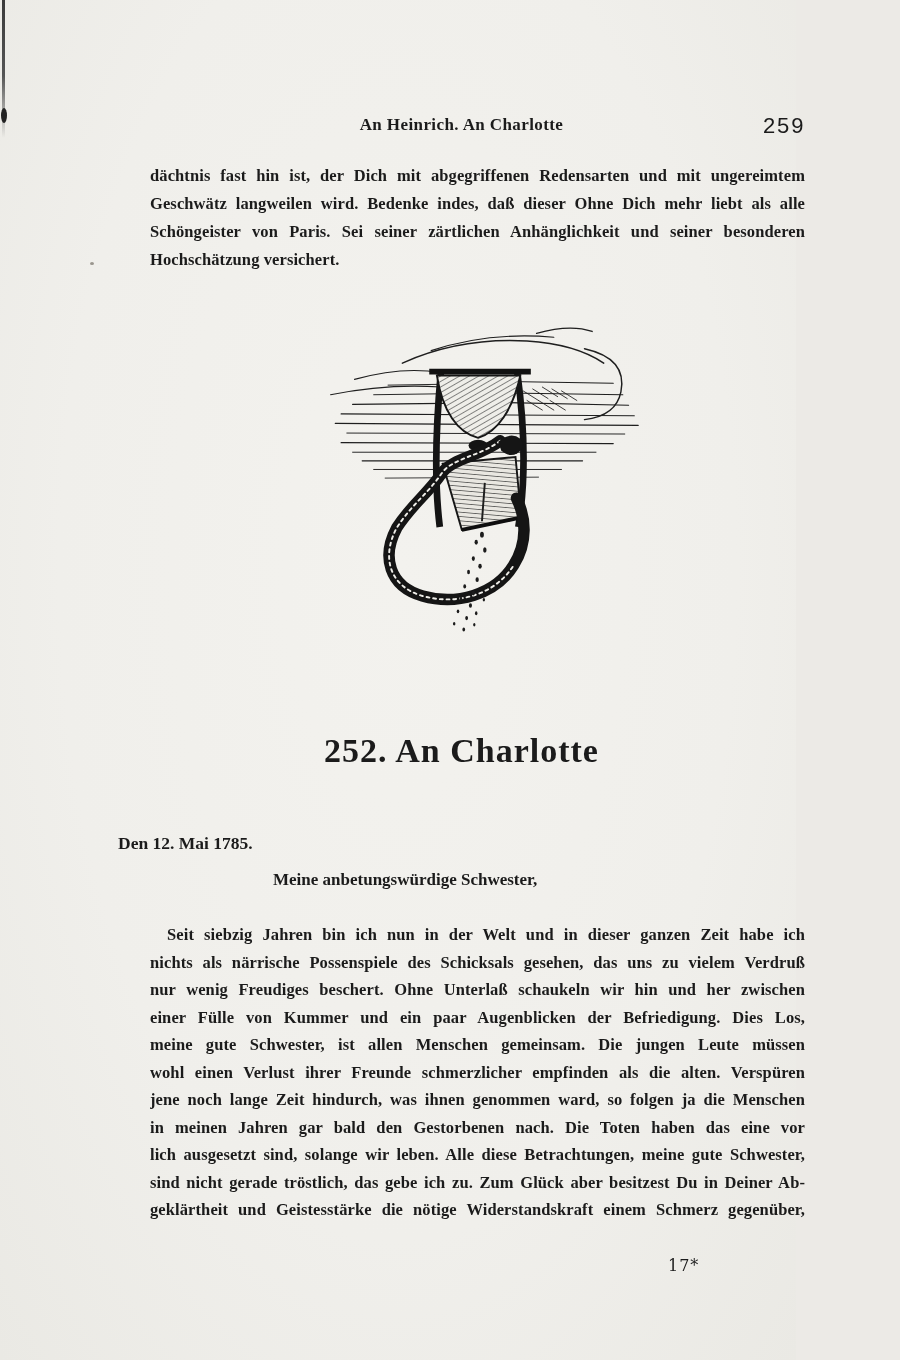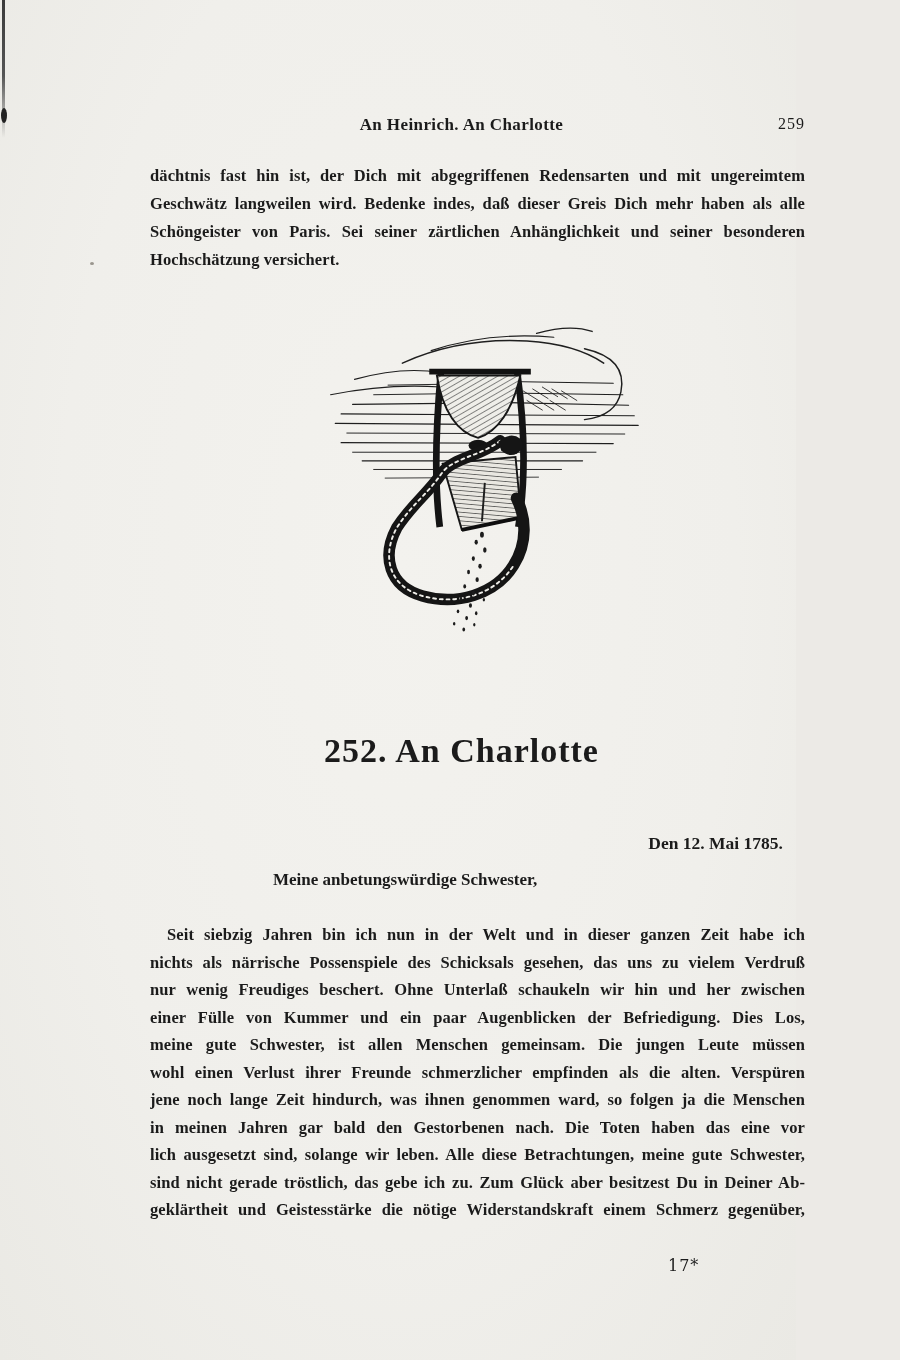--- a/index.html
+++ b/index.html
@@ -29,43 +29,43 @@
   }
   .col{position:absolute;left:118px;width:687px;}
   .running-head{
     top:115px;height:24px;
     font-size:17px;font-weight:700;
   }
   .rh-title{
     display:block;text-align:center;letter-spacing:.4px;
   }
   .rh-page{
-    position:absolute;right:0;top:0;font-weight:400;font-size:16px;letter-spacing:1px;
-    font-family:Liberation Serif, serif;
+    position:absolute;right:0;top:0;font-weight:400;font-size:22px;letter-spacing:1px;
+    font-family:Liberation Mono, monospace;
   }
   .para-top{top:162px;}
   .body-para{top:921px;}
   .line{
     height:28px;line-height:28px;overflow:hidden;
     font-size:16.5px;font-weight:700;letter-spacing:.1px;
     text-align:justify;text-align-last:justify;margin-left:32px;
   }
   .body-para .line{height:27.5px;line-height:27.5px;}
   .line.short{text-align-last:left;}
   .line.indent{text-indent:17px;}
   .vignette{
     top:318px;height:330px;margin:0;text-align:center;
   }
   .vignette svg{display:inline-block;transform:translateX(8px);}
   .letter-heading{
     top:732px;margin:0;text-align:center;
     font-size:34px;font-weight:700;letter-spacing:1px;
   }
   .dateline{
-    top:833px;text-align:right;padding-right:22px;box-sizing:border-box;
+    top:833px;padding-right:22px;box-sizing:border-box;
     font-size:17.5px;font-weight:700;
   }
   .salutation{
     top:870px;padding-left:155px;
     font-size:17px;font-weight:700;
   }
   .sig-mark{
     position:absolute;left:668px;top:1256px;
     font-size:16px;font-weight:400;letter-spacing:1px;
     font-family:"DejaVu Serif","Liberation Serif",serif;
@@ -81,21 +81,21 @@
   <div class="edge-blob"></div>
   <div class="speck"></div>
 
   <header class="col running-head">
     <span class="rh-title">An Heinrich. An Charlotte</span>
     <span class="rh-page">259</span>
   </header>
 
   <section class="col para-top">
     <div class="line">dächtnis fast hin ist, der Dich mit abgegriffenen Redensarten und mit ungereimtem</div>
-    <div class="line">Geschwätz langweilen wird. Bedenke indes, daß dieser Greis Dich mehr haben als alle</div>
+    <div class="line">Geschwätz langweilen wird. Bedenke indes, daß dieser Ohne Dich mehr liebt als alle</div>
     <div class="line">Schöngeister von Paris. Sei seiner zärtlichen Anhänglichkeit und seiner besonderen</div>
     <div class="line short">Hochschätzung versichert.</div>
   </section>
 
   <figure class="col vignette">
     <svg width="345" height="325" viewBox="0 0 360 335">
       <defs>
         <pattern id="hatch" width="5" height="5" patternUnits="userSpaceOnUse" patternTransform="rotate(60)">
           <rect width="5" height="5" fill="#efeee9"></rect>
           <line x1="0" y1="0" x2="0" y2="5" stroke="#222" stroke-width="1.1"></line>

